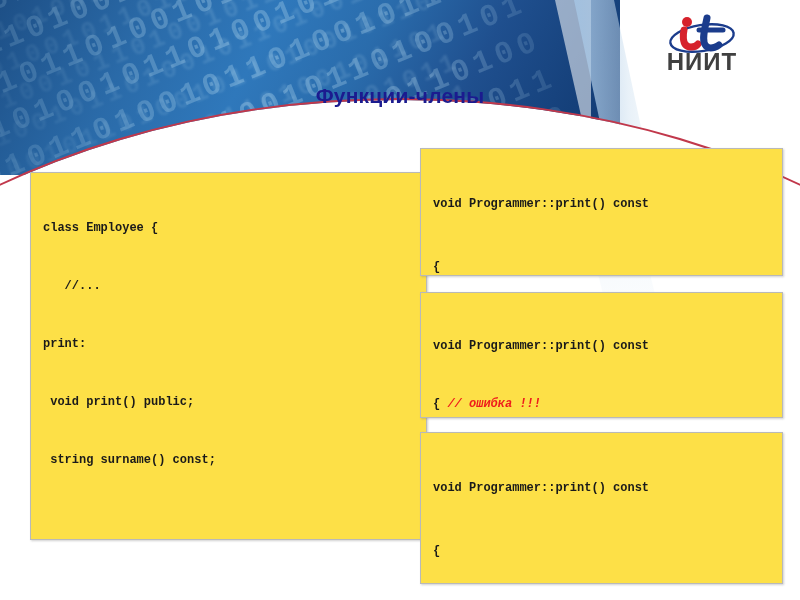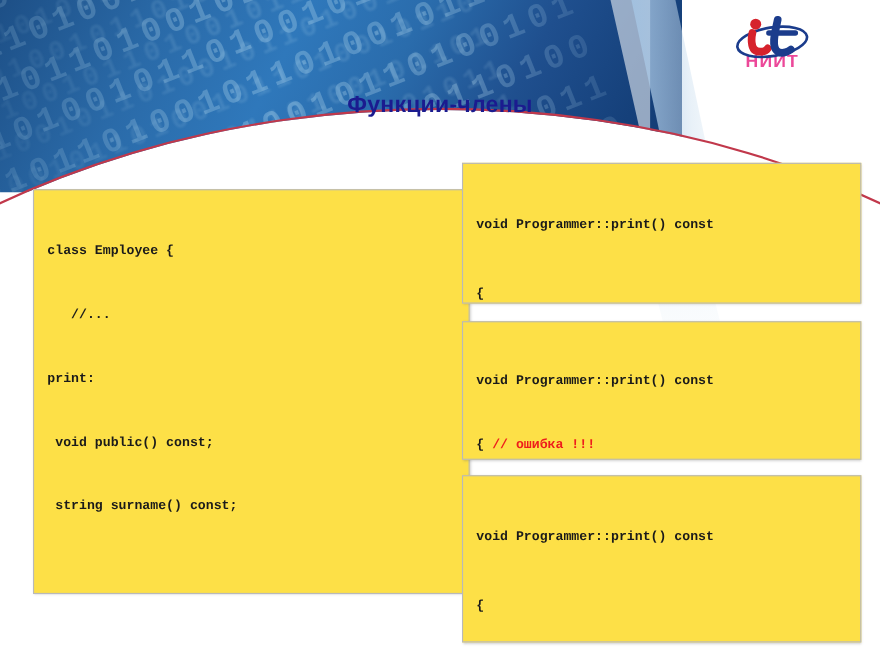--- a/index.html
+++ b/index.html
@@ -122,23 +122,23 @@
     text-align: center;
   }
   .logo-it {
     position: relative;
     height: 40px;
   }
   .logo-it svg { display: block; }
   .logo-niit {
     font-family: "Liberation Sans", sans-serif;
     font-weight: bold;
-    font-size: 16px;
+    font-size: 24px;
     letter-spacing: 1px;
-    color: #ec4899;
+    color: #404040;
     margin-top: -6px;
   }
 
   
   .slide-title {
     position: absolute;
     left: 0; top: 84px;
     width: 800px;
     text-align: center;
     font-family: "Liberation Sans", sans-serif;
@@ -184,21 +184,21 @@
     padding: 10px 10px 10px 12px;
   }
   #box-r2 .line { line-height: 30px; }
 
   #box-r3 {
     left: 420px; top: 432px;
     width: 363px; height: 152px;
     padding: 10px 10px 10px 12px;
   }
   #box-r3 .line { line-height: 35px; }
-  .kw-red   { color: #ee1c1c; }
+  .kw-red   { color: #ee1c1c; font-style: italic; }
 </style>
 </head>
 <body>
 
 <div id="slide">
 
   <div class="header-band">
     <div class="band-blue"></div>
 
     <div class="band-binary layer2"><span>0100101101001011010010110100</span>
@@ -250,21 +250,21 @@
     </div>
     <div class="logo-niit">НИИТ</div>
   </div>
 
   <div class="slide-title">Функции-члены</div>
 
   <div class="codebox" id="box-left">
     <div class="line">class Employee {</div>
     <div class="line">   //...</div>
     <div class="line">print:</div>
-    <div class="line"> void public() const;</div>
+    <div class="line"> void print() public;</div>
     <div class="line"> string surname() const;</div>
     
     
     
     
     
     
     
     
   </div>

